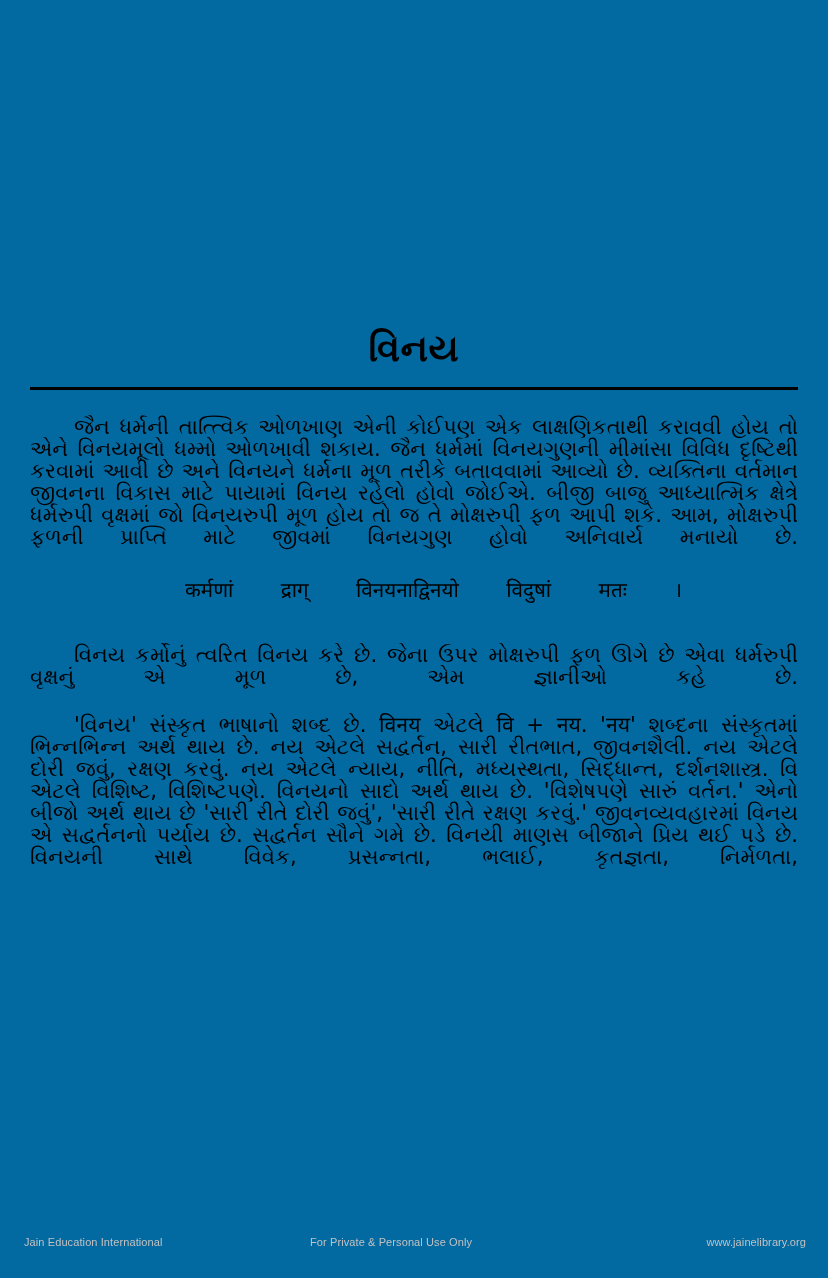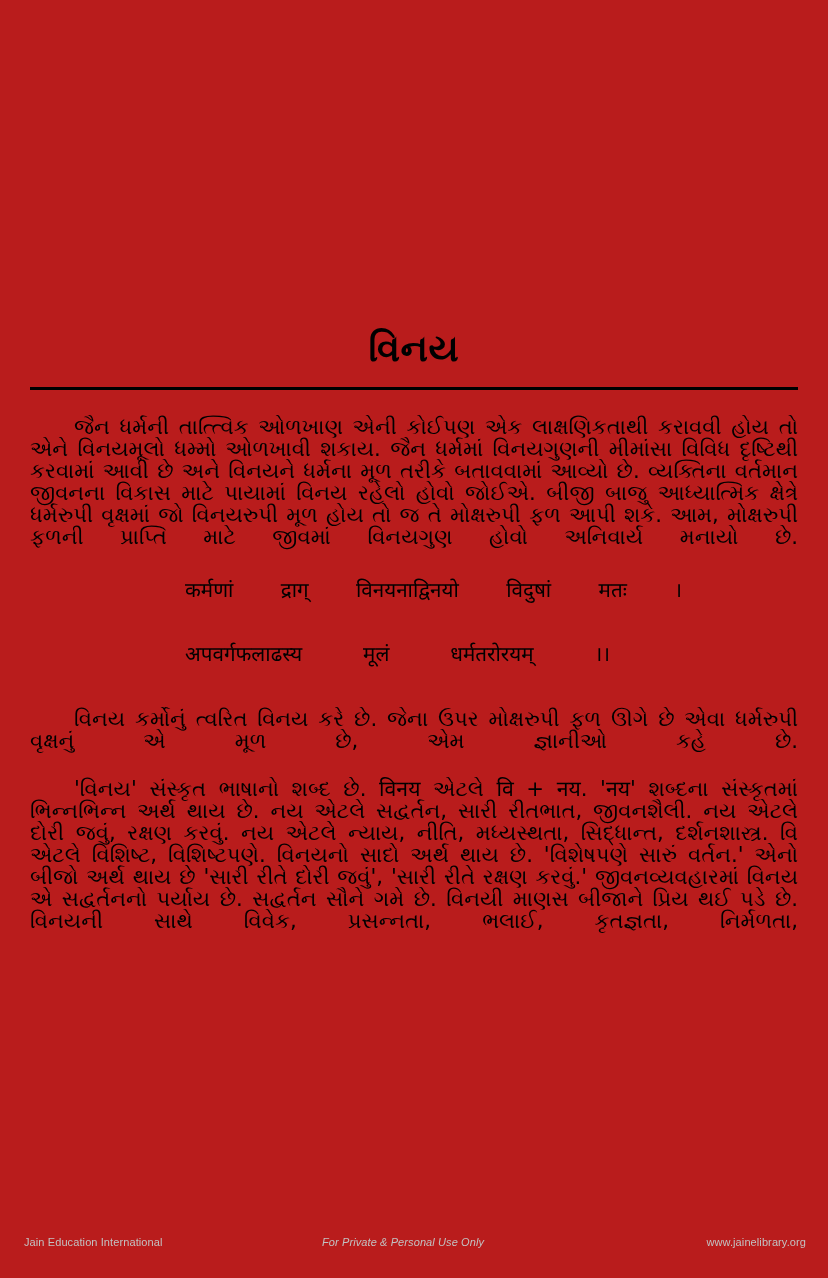--- a/index.html
+++ b/index.html
@@ -11,21 +11,21 @@
     width: 828px;
     height: 1278px;
     position: relative;
     font-family: "Liberation Sans", sans-serif;
     overflow: hidden;
   }
 
   .page {
     position: absolute;
     inset: 0;
-    background: #b91c1c;
+    background: #0369a1;
   }
 
   
   .top-spacer {
     height: 330px;
   }
 
   
   .chapter-title {
     text-align: center;
@@ -122,22 +122,21 @@
     font-size: 11px;
     color: #c2c2c2;
     letter-spacing: 0.1px;
   }
   .footer-left {
     position: absolute;
     left: 24px;
   }
   .footer-center {
     position: absolute;
-    left: 322px;
-    font-style: italic;
+    left: 310px;
   }
   .footer-right {
     position: absolute;
     right: 22px;
   }
 </style>
 </head>
 <body>
 
 <div class="page">
@@ -148,21 +147,20 @@
 
   <hr class="title-rule">
 
   <div class="body-block">
 
     <p class="para">જૈન ધર્મની તાત્ત્વિક ઓળખાણ એની કોઈપણ એક લાક્ષણિકતાથી કરાવવી હોય તો એને વિનયમૂલો ધમ્મો ઓળખાવી શકાય. જૈન ધર્મમાં વિનયગુણની મીમાંસા વિવિધ દૃષ્ટિથી કરવામાં આવી છે અને વિનયને ધર્મના મૂળ તરીકે બતાવવામાં આવ્યો છે. વ્યક્તિના વર્તમાન જીવનના વિકાસ માટે પાયામાં વિનય રહેલો હોવો જોઈએ. બીજી બાજુ આધ્યાત્મિક ક્ષેત્રે ધર્મરુપી વૃક્ષમાં જો વિનયરુપી મૂળ હોય તો જ તે મોક્ષરુપી ફળ આપી શકે. આમ, મોક્ષરુપી ફળની પ્રાપ્તિ માટે જીવમાં વિનયગુણ હોવો અનિવાર્ય મનાયો છે.</p>
 
 
     <div class="verse">
       <div class="verse-line verse-line-1">कर्मणां द्राग् विनयनाद्विनयो विदुषां मतः ।</div>
-      <div class="verse-line verse-line-2">अपवर्गफलाढस्य मूलं धर्मतरोरयम् ।।</div>
     </div>
 
     <p class="para">વિનય કર્મોનું ત્વરિત વિનય કરે છે. જેના ઉપર મોક્ષરુપી ફળ ઊગે છે એવા ધર્મરુપી વૃક્ષનું એ મૂળ છે, એમ જ્ઞાનીઓ કહે છે.</p>
 
     <p class="para">'વિનય' સંસ્કૃત ભાષાનો શબ્દ છે. विनय એટલે वि + नय. 'नय' શબ્દના સંસ્કૃતમાં ભિન્નભિન્ન અર્થ થાય છે. નય એટલે સદ્વર્તન, સારી રીતભાત, જીવનશૈલી. નય એટલે દોરી જવું, રક્ષણ કરવું. નય એટલે ન્યાય, નીતિ, મધ્યસ્થતા, સિદ્ધાન્ત, દર્શનશાસ્ત્ર. વિ એટલે વિશિષ્ટ, વિશિષ્ટપણે. વિનયનો સાદો અર્થ થાય છે. 'વિશેષપણે સારું વર્તન.' એનો બીજો અર્થ થાય છે 'સારી રીતે દોરી જવું', 'સારી રીતે રક્ષણ કરવું.' જીવનવ્યવહારમાં વિનય એ સદ્વર્તનનો પર્યાય છે. સદ્વર્તન સૌને ગમે છે. વિનયી માણસ બીજાને પ્રિય થઈ પડે છે. વિનયની સાથે વિવેક, પ્રસન્નતા, ભલાઈ, કૃતજ્ઞતા, નિર્મળતા,</p>
 
   </div>
 
   <div class="footer">
     <span class="footer-left">Jain Education International</span>

